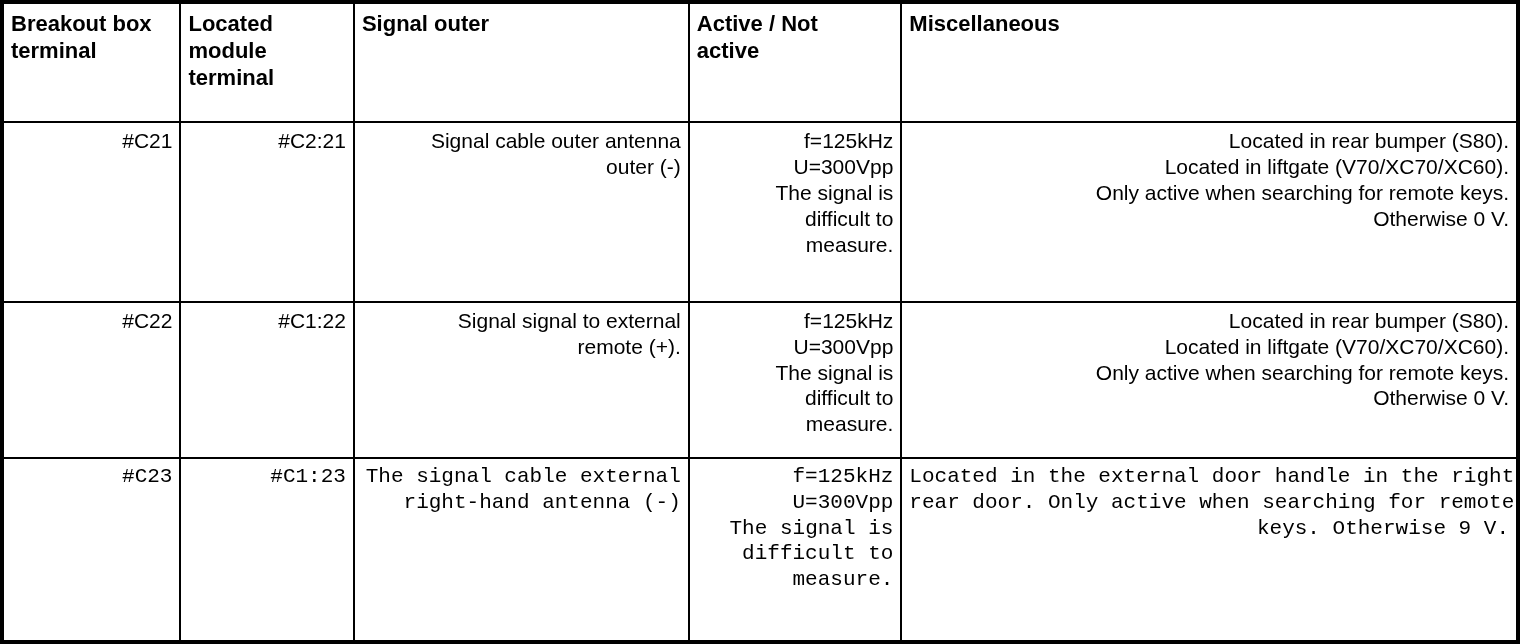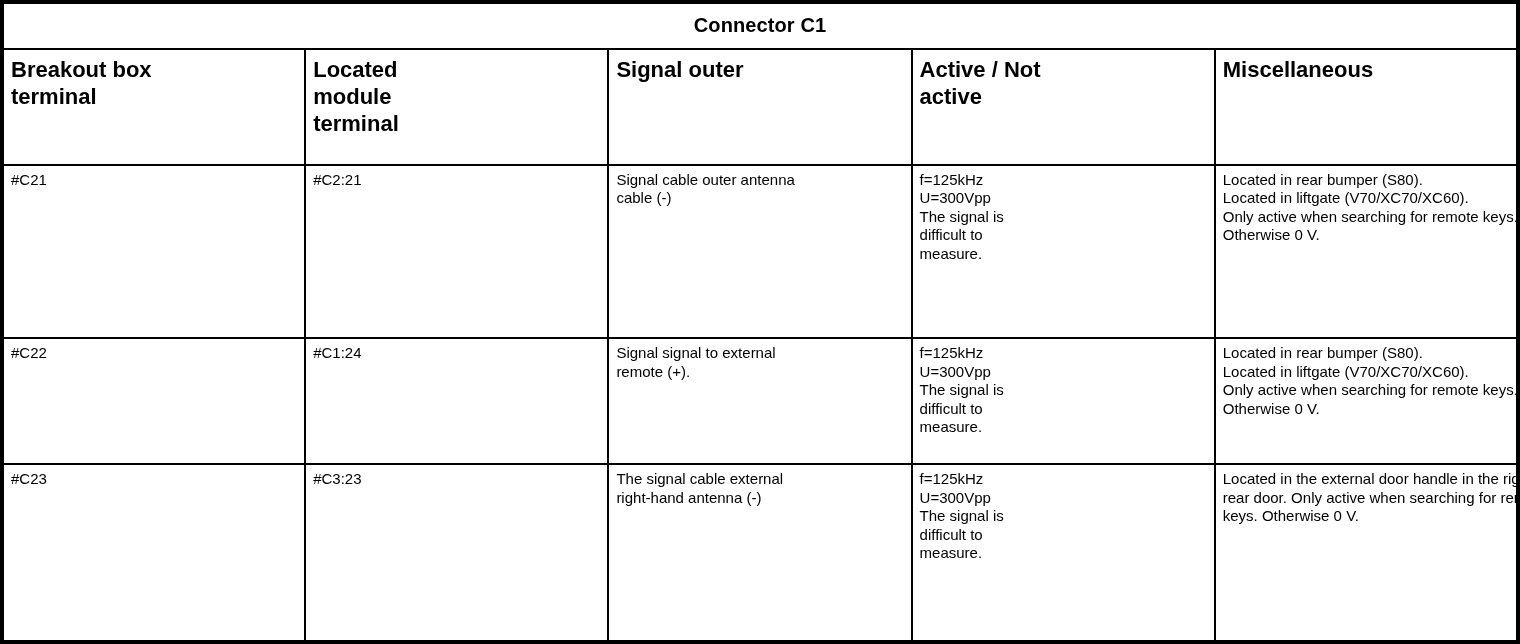--- a/index.html
+++ b/index.html
@@ -54,30 +54,31 @@
   .head-row th {
     height: 108px;
     font-size: 22px;
     font-weight: bold;
     border-bottom: 2px solid #000000;
     padding-top: 6px;
   }
 
   
   .data-row td {
-    font-size: 15px;
+    font-size: 21px;
     border-bottom: 2px solid #000000;
+    text-align: right;
   }
   .data-row.last-row td {
     border-bottom: none;
   }
 
   .r1 td { height: 162px; }
   .r2 td { height: 118px; }
-  .r3 td { height: 166px; }
+  .r3 td { height: 166px; font-family: Liberation Mono, monospace; }
 
   
   .doc-table tr > :first-child { border-left: none; }
   .doc-table tr > :last-child  { border-right: none; }
 
   .cell-line {
     display: block;
     white-space: pre;
   }
 
@@ -86,23 +87,20 @@
   .col-c { width: 334px; }
   .col-d { width: 212px; }
   .col-e { width: 615px; }
 </style>
 </head>
 <body>
 
 <table class="doc-table">
   <tbody>
 
-    <tr class="title-row">
-      <td colspan="5">Connector C1</td>
-    </tr>
 
     <tr class="head-row">
       <th class="col-a">
         <span class="cell-line">Breakout box</span>
         <span class="cell-line">terminal</span>
       </th>
       <th class="col-b">
         <span class="cell-line">Located</span>
         <span class="cell-line">module</span>
         <span class="cell-line">terminal</span>
@@ -121,21 +119,21 @@
 
     <tr class="data-row r1">
       <td class="col-a">
         <span class="cell-line">#C21</span>
       </td>
       <td class="col-b">
         <span class="cell-line">#C2:21</span>
       </td>
       <td class="col-c">
         <span class="cell-line">Signal cable outer antenna</span>
-        <span class="cell-line">cable (-)</span>
+        <span class="cell-line">outer (-)</span>
       </td>
       <td class="col-d">
         <span class="cell-line">f=125kHz</span>
         <span class="cell-line">U=300Vpp</span>
         <span class="cell-line">The signal is</span>
         <span class="cell-line">difficult to</span>
         <span class="cell-line">measure.</span>
       </td>
       <td class="col-e">
         <span class="cell-line">Located in rear bumper (S80).</span>
@@ -143,21 +141,21 @@
         <span class="cell-line">Only active when searching for remote keys.</span>
         <span class="cell-line">Otherwise 0 V.</span>
       </td>
     </tr>
 
     <tr class="data-row r2">
       <td class="col-a">
         <span class="cell-line">#C22</span>
       </td>
       <td class="col-b">
-        <span class="cell-line">#C1:24</span>
+        <span class="cell-line">#C1:22</span>
       </td>
       <td class="col-c">
         <span class="cell-line">Signal signal to external</span>
         <span class="cell-line">remote (+).</span>
       </td>
       <td class="col-d">
         <span class="cell-line">f=125kHz</span>
         <span class="cell-line">U=300Vpp</span>
         <span class="cell-line">The signal is</span>
         <span class="cell-line">difficult to</span>
@@ -169,34 +167,34 @@
         <span class="cell-line">Only active when searching for remote keys.</span>
         <span class="cell-line">Otherwise 0 V.</span>
       </td>
     </tr>
 
     <tr class="data-row r3 last-row">
       <td class="col-a">
         <span class="cell-line">#C23</span>
       </td>
       <td class="col-b">
-        <span class="cell-line">#C3:23</span>
+        <span class="cell-line">#C1:23</span>
       </td>
       <td class="col-c">
         <span class="cell-line">The signal cable external</span>
         <span class="cell-line">right-hand antenna (-)</span>
       </td>
       <td class="col-d">
         <span class="cell-line">f=125kHz</span>
         <span class="cell-line">U=300Vpp</span>
         <span class="cell-line">The signal is</span>
         <span class="cell-line">difficult to</span>
         <span class="cell-line">measure.</span>
       </td>
       <td class="col-e">
         <span class="cell-line">Located in the external door handle in the right-hand</span>
         <span class="cell-line">rear door. Only active when searching for remote</span>
-        <span class="cell-line">keys. Otherwise 0 V.</span>
+        <span class="cell-line">keys. Otherwise 9 V.</span>
       </td>
     </tr>
 
   </tbody>
 </table>
 
 </body></html>

